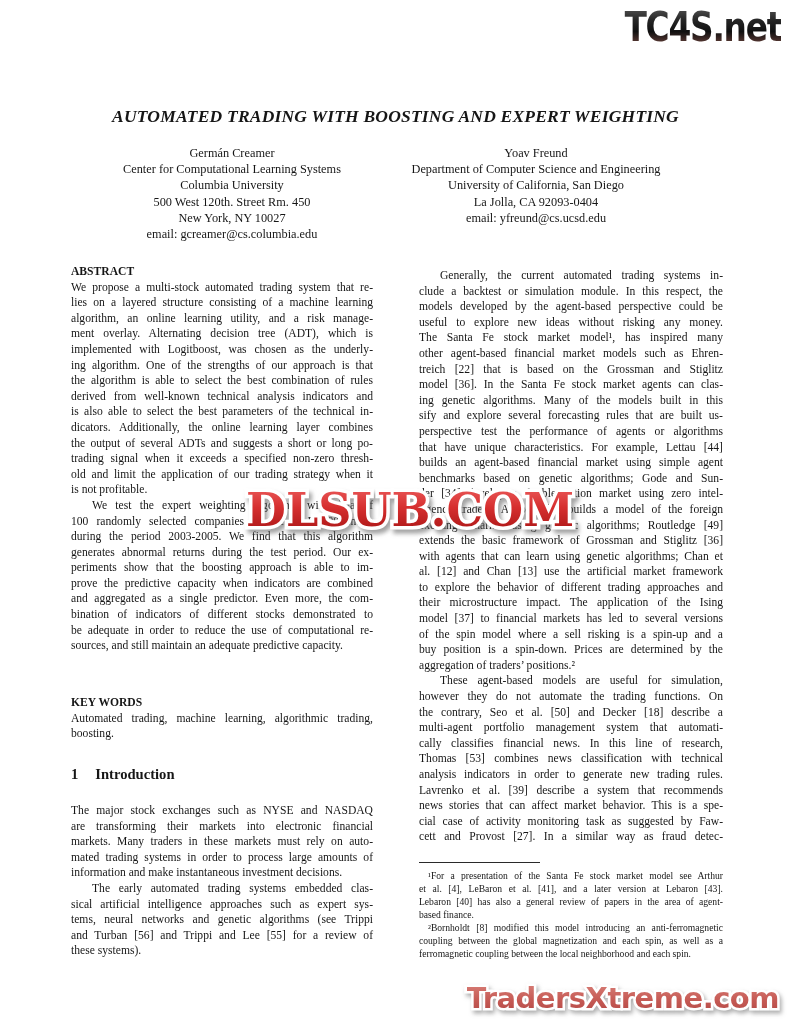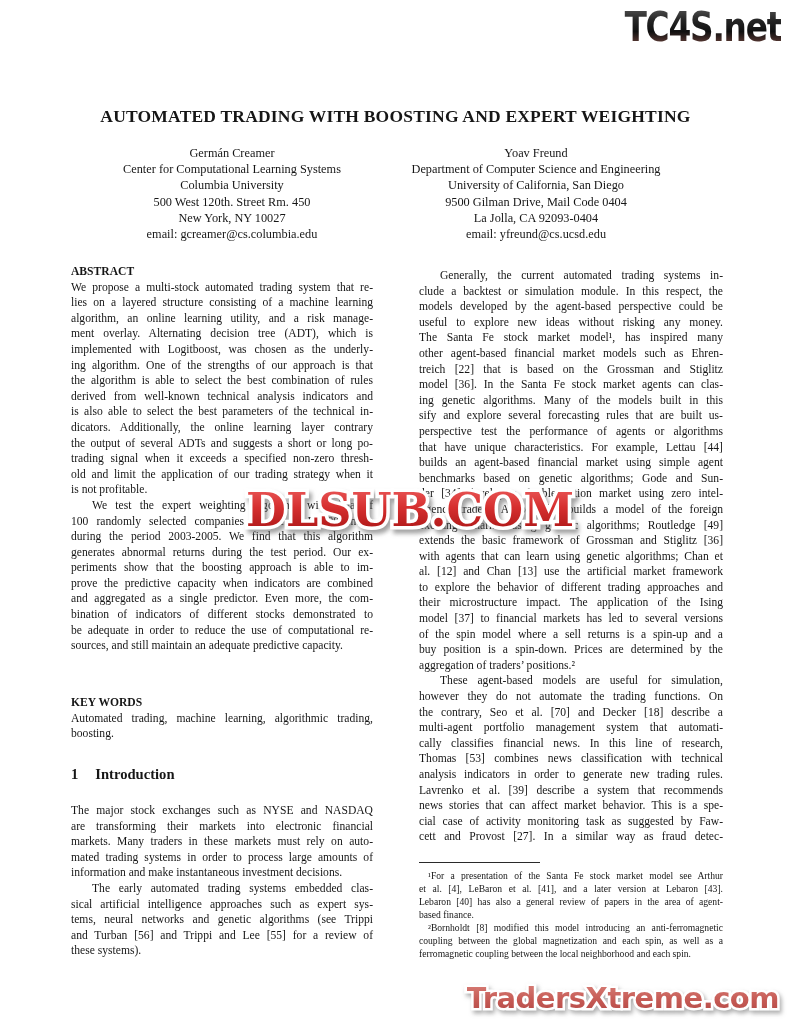--- a/index.html
+++ b/index.html
@@ -3,21 +3,21 @@
 <meta charset="utf-8">
 <style>
   html,body{margin:0;padding:0;}
   body{
     width:791px;height:1024px;position:relative;background:#ffffff;
     font-family:"Liberation Serif", serif;color:#161616;overflow:hidden;
   }
   
   .title{
     position:absolute;left:0;right:0;top:106px;text-align:center;
-    font-weight:bold;font-size:17.5px;letter-spacing:.2px;
+    font-weight:bold;font-size:17.5px;letter-spacing:.2px;font-style:italic;
   }
   .authors{position:absolute;top:145px;width:300px;text-align:center;
     font-size:12.3px;line-height:16.2px;}
   #author-left{left:82px;}
   #author-right{left:386px;text-align:center;}
   
   .col{position:absolute;font-size:11.6px;line-height:15.6px;}
   #abstract-block{left:71px;top:264px;width:302px;}
   #keywords-block{left:71px;top:695px;width:302px;}
   #section-heading{left:71px;top:767px;width:302px;font-weight:bold;font-size:14.6px;}
@@ -61,38 +61,37 @@
   <div>Center for Computational Learning Systems</div>
   <div>Columbia University</div>
   <div>500 West 120th. Street Rm. 450</div>
   <div>New York, NY 10027</div>
   <div>email: gcreamer@cs.columbia.edu</div>
 </div>
 <div class="authors" id="author-right">
   <div>Yoav Freund</div>
   <div>Department of Computer Science and Engineering</div>
   <div>University of California, San Diego</div>
-  <div>9500 Gilman Drive, Mail Code 0404</div>
   <div>La Jolla, CA 92093-0404</div>
   <div>email: yfreund@cs.ucsd.edu</div>
 </div>
 
 <div class="col" id="abstract-block">
   <div class="bhead">ABSTRACT</div>
   <div>
       <div class="line">We propose a multi-stock automated trading system that re-</div>
       <div class="line">lies on a layered structure consisting of a machine learning</div>
       <div class="line">algorithm, an online learning utility, and a risk manage-</div>
       <div class="line">ment overlay.  Alternating decision tree (ADT), which is</div>
       <div class="line">implemented with Logitboost, was chosen as the underly-</div>
       <div class="line">ing algorithm. One of the strengths of our approach is that</div>
       <div class="line">the algorithm is able to select the best combination of rules</div>
       <div class="line">derived from well-known technical analysis indicators and</div>
       <div class="line">is also able to select the best parameters of the technical in-</div>
-      <div class="line">dicators.  Additionally, the online learning layer contrary</div>
+      <div class="line">dicators.  Additionally, the online learning layer combines</div>
       <div class="line">the output of several ADTs and suggests a short or long po-</div>
       <div class="line">trading signal when it exceeds a specified non-zero thresh-</div>
       <div class="line">old and limit the application of our trading strategy when it</div>
       <div class="line last">is not profitable.</div>
     </div>
   <div>
       <div class="line ind">We test the expert weighting algorithm with data of</div>
       <div class="line">100 randomly selected companies of the S&amp;P 500 index</div>
       <div class="line">during the period 2003-2005.  We find that this algorithm</div>
       <div class="line">generates abnormal returns during the test period.  Our ex-</div>
@@ -152,28 +151,28 @@
       <div class="line">benchmarks based on genetic algorithms; Gode and Sun-</div>
       <div class="line">der [34] develop a double action market using zero intel-</div>
       <div class="line">ligence traders; Arifovic [3] builds a model of the foreign</div>
       <div class="line">exchange market using genetic algorithms; Routledge [49]</div>
       <div class="line">extends the basic framework of Grossman and Stiglitz [36]</div>
       <div class="line">with agents that can learn using genetic algorithms; Chan et</div>
       <div class="line">al. [12] and Chan [13] use the artificial market framework</div>
       <div class="line">to explore the behavior of different trading approaches and</div>
       <div class="line">their microstructure impact.  The application of the Ising</div>
       <div class="line">model [37] to financial markets has led to several versions</div>
-      <div class="line">of the spin model where a sell returns is a spin-up and a</div>
+      <div class="line">of the spin model where a sell risking is a spin-up and a</div>
       <div class="line">buy position is a spin-down.  Prices are determined by the</div>
       <div class="line last">aggregation of traders’ positions.²</div>
     </div>
   <div>
       <div class="line ind">These agent-based models are useful for simulation,</div>
       <div class="line">however they do not automate the trading functions.  On</div>
-      <div class="line">the contrary, Seo et al. [70] and Decker [18] describe a</div>
+      <div class="line">the contrary, Seo et al. [50] and Decker [18] describe a</div>
       <div class="line">multi-agent portfolio management system that automati-</div>
       <div class="line">cally classifies financial news.  In this line of research,</div>
       <div class="line">Thomas [53] combines news classification with technical</div>
       <div class="line">analysis indicators in order to generate new trading rules.</div>
       <div class="line">Lavrenko et al. [39] describe a system that recommends</div>
       <div class="line">news stories that can affect market behavior. This is a spe-</div>
       <div class="line">cial case of activity monitoring task as suggested by Faw-</div>
       <div class="line">cett and Provost [27].  In a similar way as fraud detec-</div>
     </div>
 </div>

